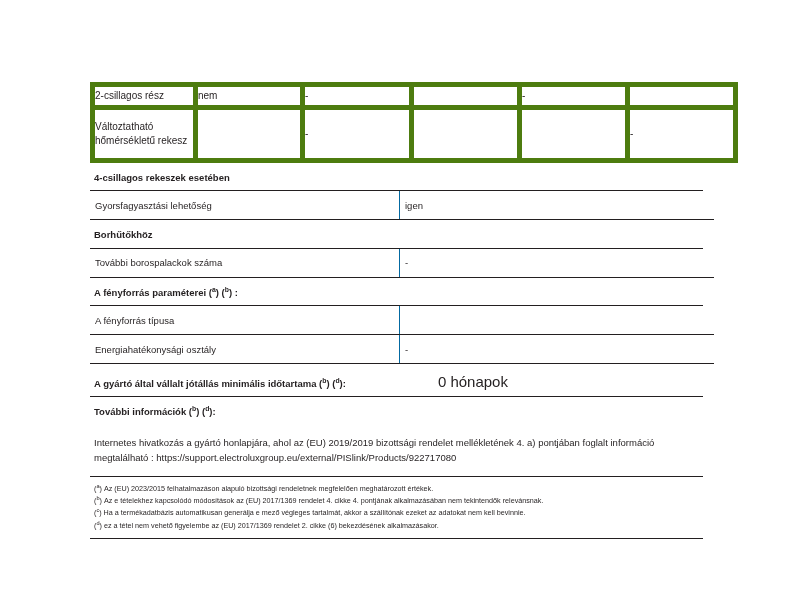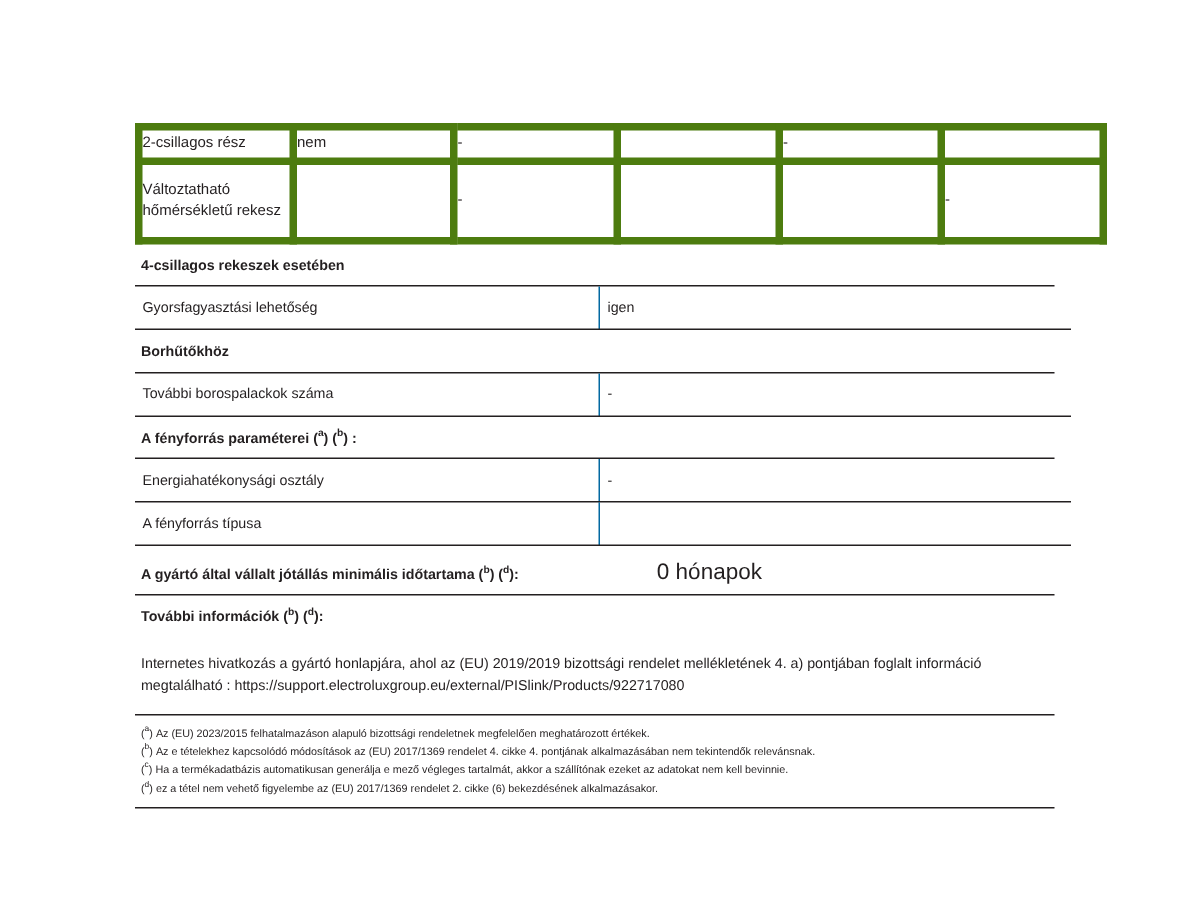--- a/index.html
+++ b/index.html
@@ -186,26 +186,26 @@
       </tr>
     </tbody>
   </table>
 
   <div class="section-head">
     <span>A fényforrás paraméterei (<sup>a</sup>) (<sup>b</sup>) :</span>
   </div>
   <table class="two-col">
     <tbody>
       <tr>
+        <td class="k-col">A fényforrás típusa</td>
+        <td class="v-col"></td>
+      </tr>
+      <tr>
         <td class="k-col">Energiahatékonysági osztály</td>
         <td class="v-col">-</td>
-      </tr>
-      <tr>
-        <td class="k-col">A fényforrás típusa</td>
-        <td class="v-col"></td>
       </tr>
     </tbody>
   </table>
 
   <div class="head-with-val">
     <span class="hv-label">A gyártó által vállalt jótállás minimális időtartama (<sup>b</sup>) (<sup>d</sup>):</span>
     <span class="hv-value">0 hónapok</span>
   </div>
 
   <div class="section-head no-rule">

